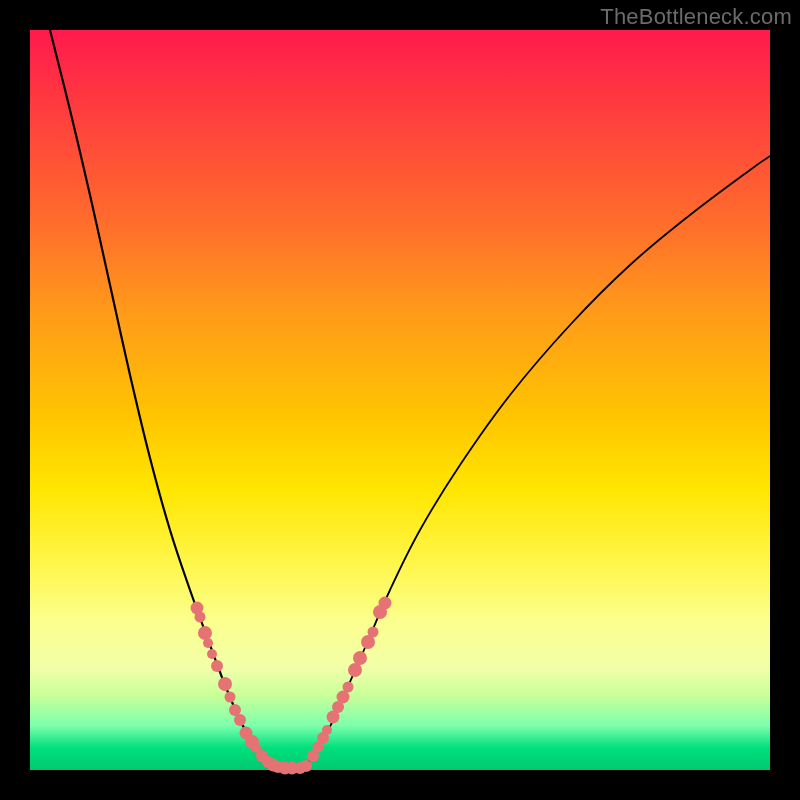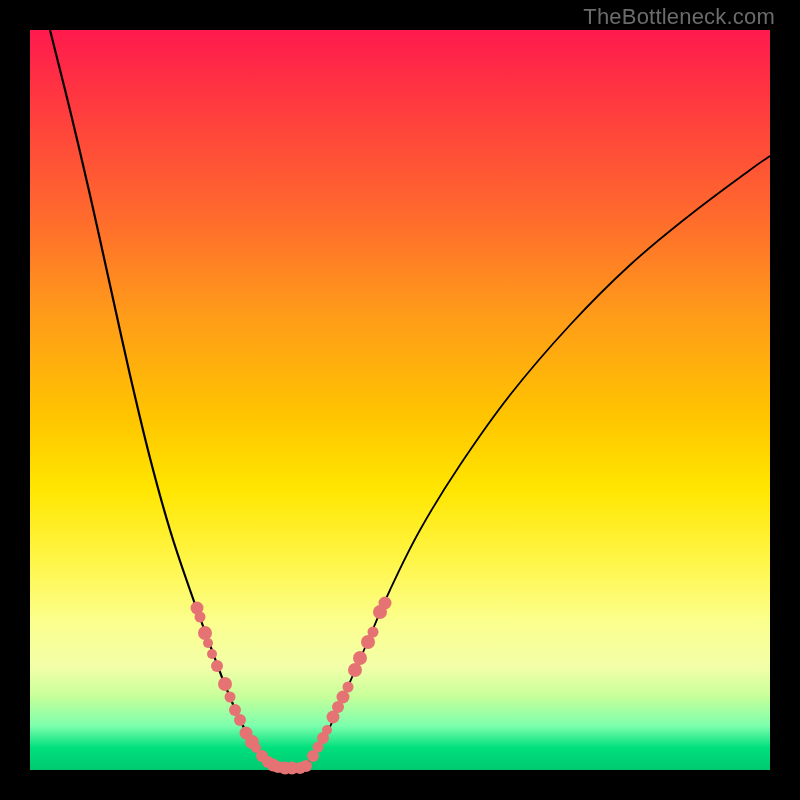--- a/index.html
+++ b/index.html
@@ -36,21 +36,21 @@
       #fbff8e 80%,
       #f3ffa8 86%,
       #c8ff9a 90%,
       #7dffad 94%,
       #00e07d 97%,
       #00c96f 100%);
   }
   .watermark {
     position: absolute;
     top: 4px;
-    right: 25px;
+    right: 8px;
     color: #6b6b6b;
     font-size: 22px;
     font-weight: 500;
     letter-spacing: 0.2px;
     user-select: none;
     text-align: right;
   }
   svg.curve {
     position: absolute;
     left: 0;

